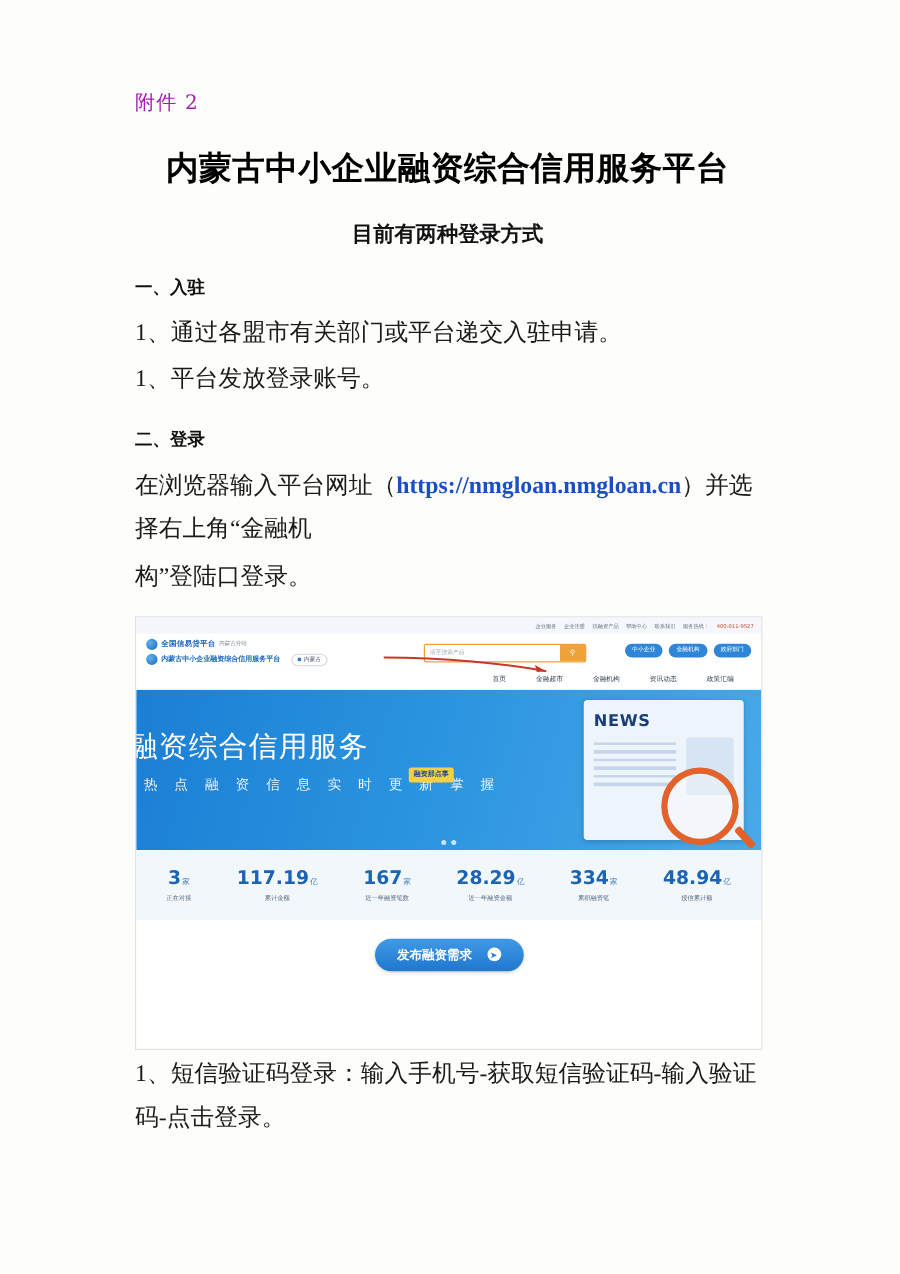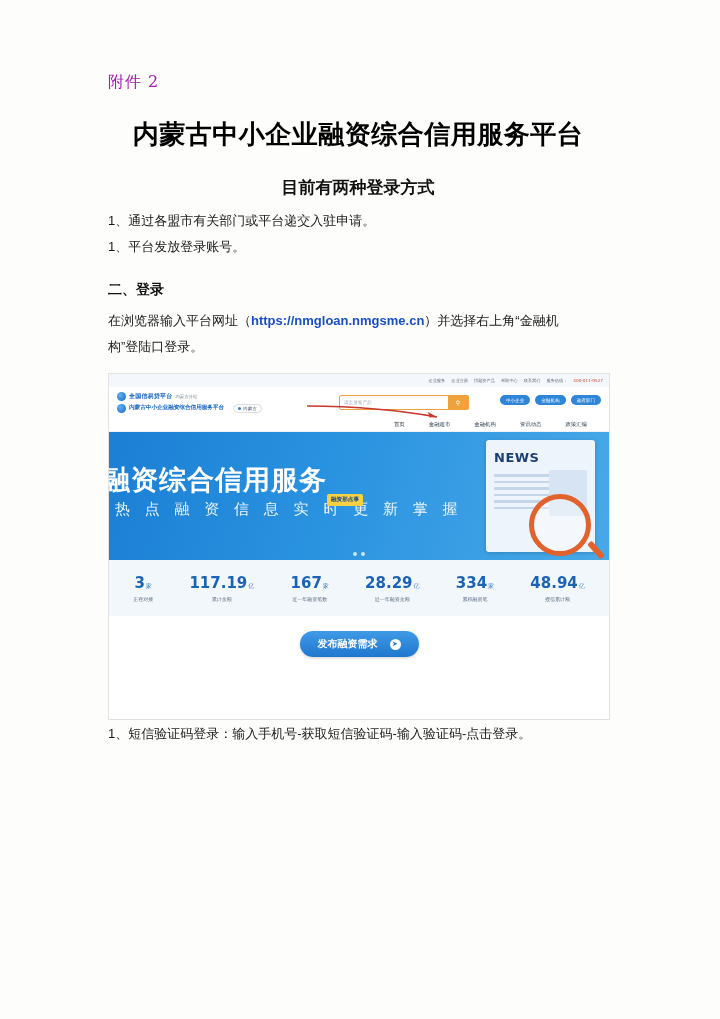--- a/index.html
+++ b/index.html
@@ -53,25 +53,25 @@
     font-family: "DejaVu Sans", sans-serif;
   }
   .section-head {
     font-size: 14px;
     font-weight: bold;
     color: #111;
     margin: 22px 0 0 0;
     font-family: "DejaVu Sans", sans-serif;
   }
   .para {
-    font-size: 13px;
+    font-size: 19px;
     line-height: 1.85;
     color: #1a1a1a;
     margin: 10px 0 0 0;
-    font-family: Liberation Sans, sans-serif;
+    font-family: Liberation Serif, serif;
   }
   .para.tight { margin-top: 2px; }
   .link-url {
     color: #1a4fc4;
     font-weight: bold;
   }
   
   .shot {
     position: relative;
     margin: 14px 0 0 0;
@@ -172,38 +172,38 @@
   }
   .shot-hero {
     height: 128px;
     position: relative;
     background: linear-gradient(105deg, #1b7fd4 0%, #2a93e0 45%, #49a9e8 100%);
     overflow: hidden;
   }
   .hero-title {
     position: absolute;
     left: -6px; top: 30px;
-    font-size: 27px;
-    font-weight: bold;
+    font-size: 23px;
+    font-weight: normal;
     color: #fff;
     letter-spacing: 1px;
     white-space: nowrap;
   }
   .hero-sub {
     position: absolute;
     left: 6px; top: 68px;
-    font-size: 15px;
+    font-size: 11px;
     color: #eaf4ff;
     letter-spacing: 5px;
     white-space: nowrap;
   }
   .hero-news {
     position: absolute;
     right: 14px; top: 8px;
-    width: 109px; height: 112px;
+    width: 128px; height: 112px;
     background: #eef4fb;
     border-radius: 3px;
     box-shadow: 0 1px 4px rgba(0,0,0,.18);
     overflow: hidden;
   }
   .news-word {
     position: absolute;
     left: 8px; top: 10px;
     font-size: 13px;
     font-weight: bold;
@@ -309,27 +309,28 @@
 <body>
 
 <div class="page">
   <div class="content">
 
     <div class="attach-label">附件 2</div>
 
     <h1 class="doc-title">内蒙古中小企业融资综合信用服务平台</h1>
     <h2 class="doc-subtitle">目前有两种登录方式</h2>
 
+    <div class="section-head">一、入驻</div>
     <div class="para">1、通过各盟市有关部门或平台递交入驻申请。</div>
     <div class="para tight">1、平台发放登录账号。</div>
 
     <div class="section-head">二、登录</div>
 
     <div class="para">
-      <span>在浏览器输入平台网址（</span><span class="link-url">https://nmgloan.nmgsme.cn</span><span>）并选择右上角“金融机</span>
+      <span>在浏览器输入平台网址（</span><span class="link-url">https://nmgloan.nmgloan.cn</span><span>）并选择右上角“金融机</span>
     </div>
     <div class="para tight">构”登陆口登录。</div>
 
     <div class="shot">
 
       <div class="shot-topbar">
         <span>企业服务</span>
         <span>企业注册</span>
         <span>找融资产品</span>
         <span>帮助中心</span>

